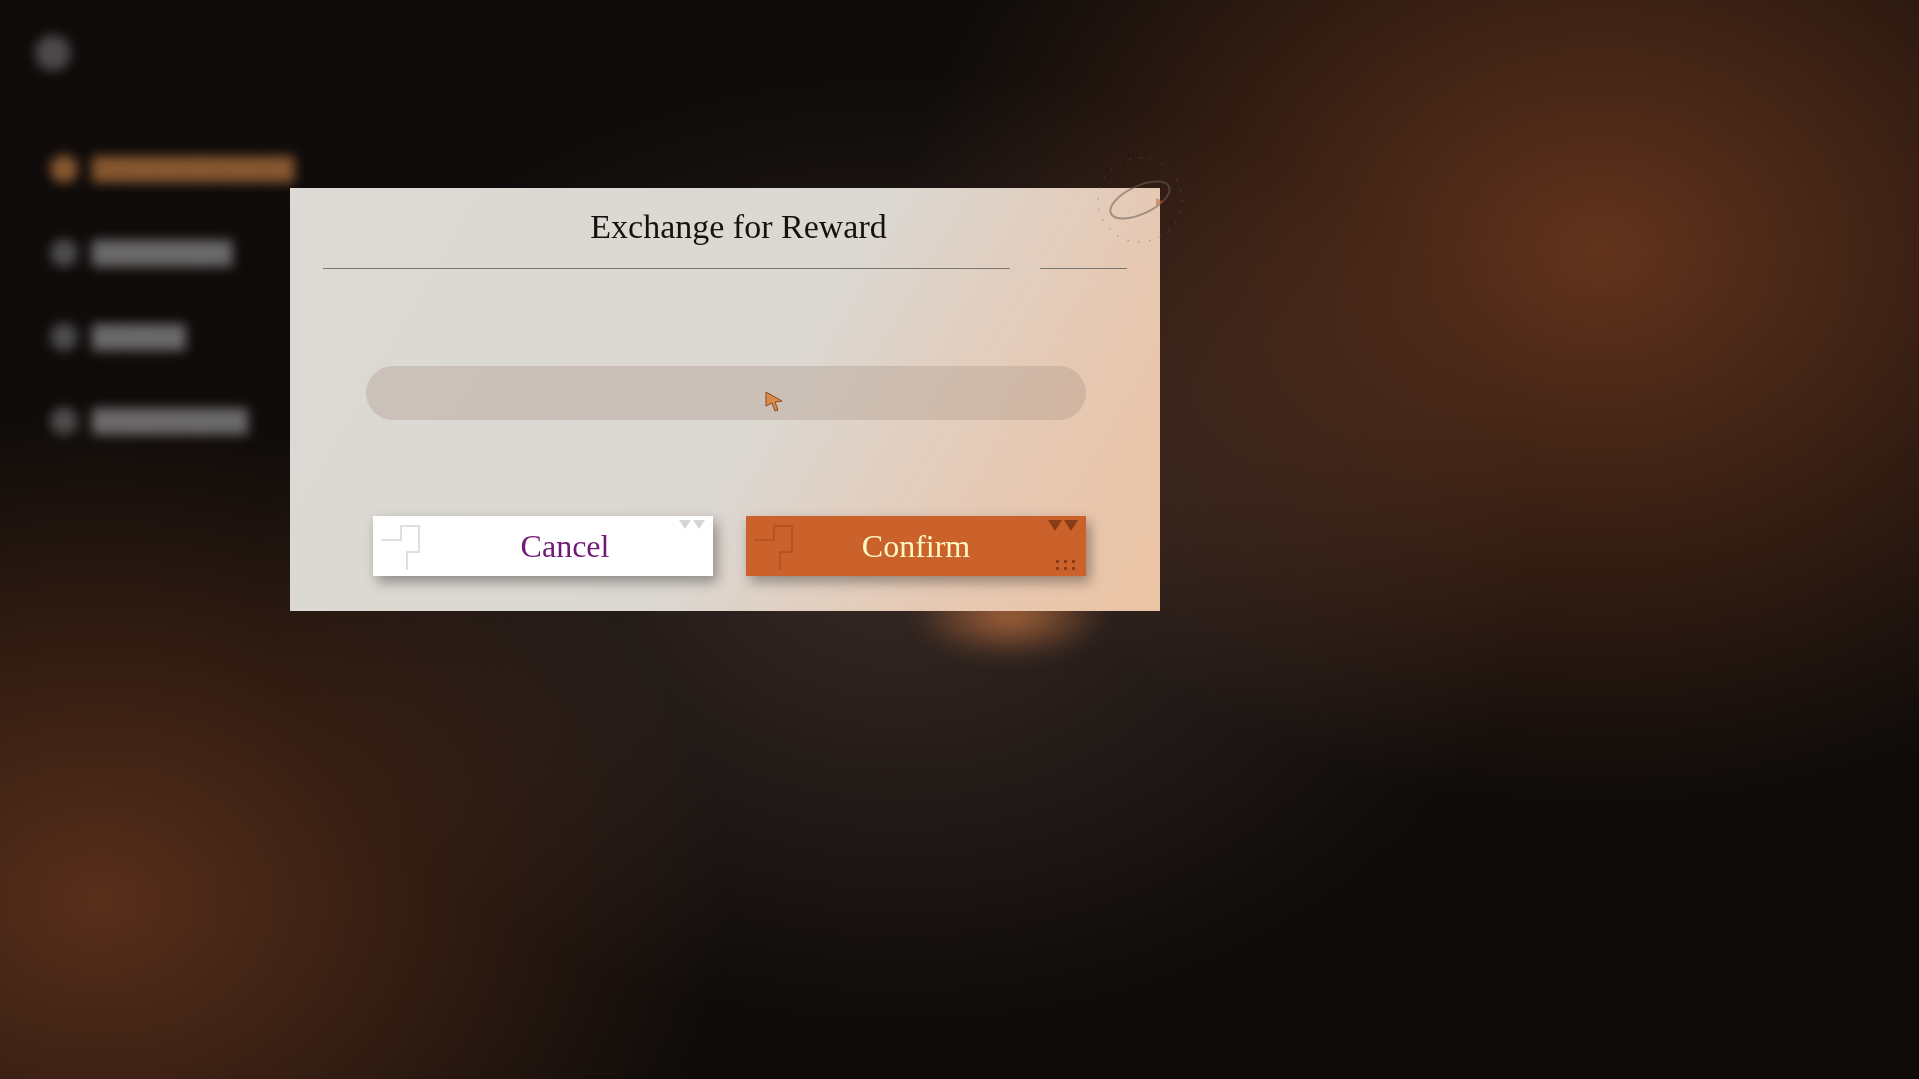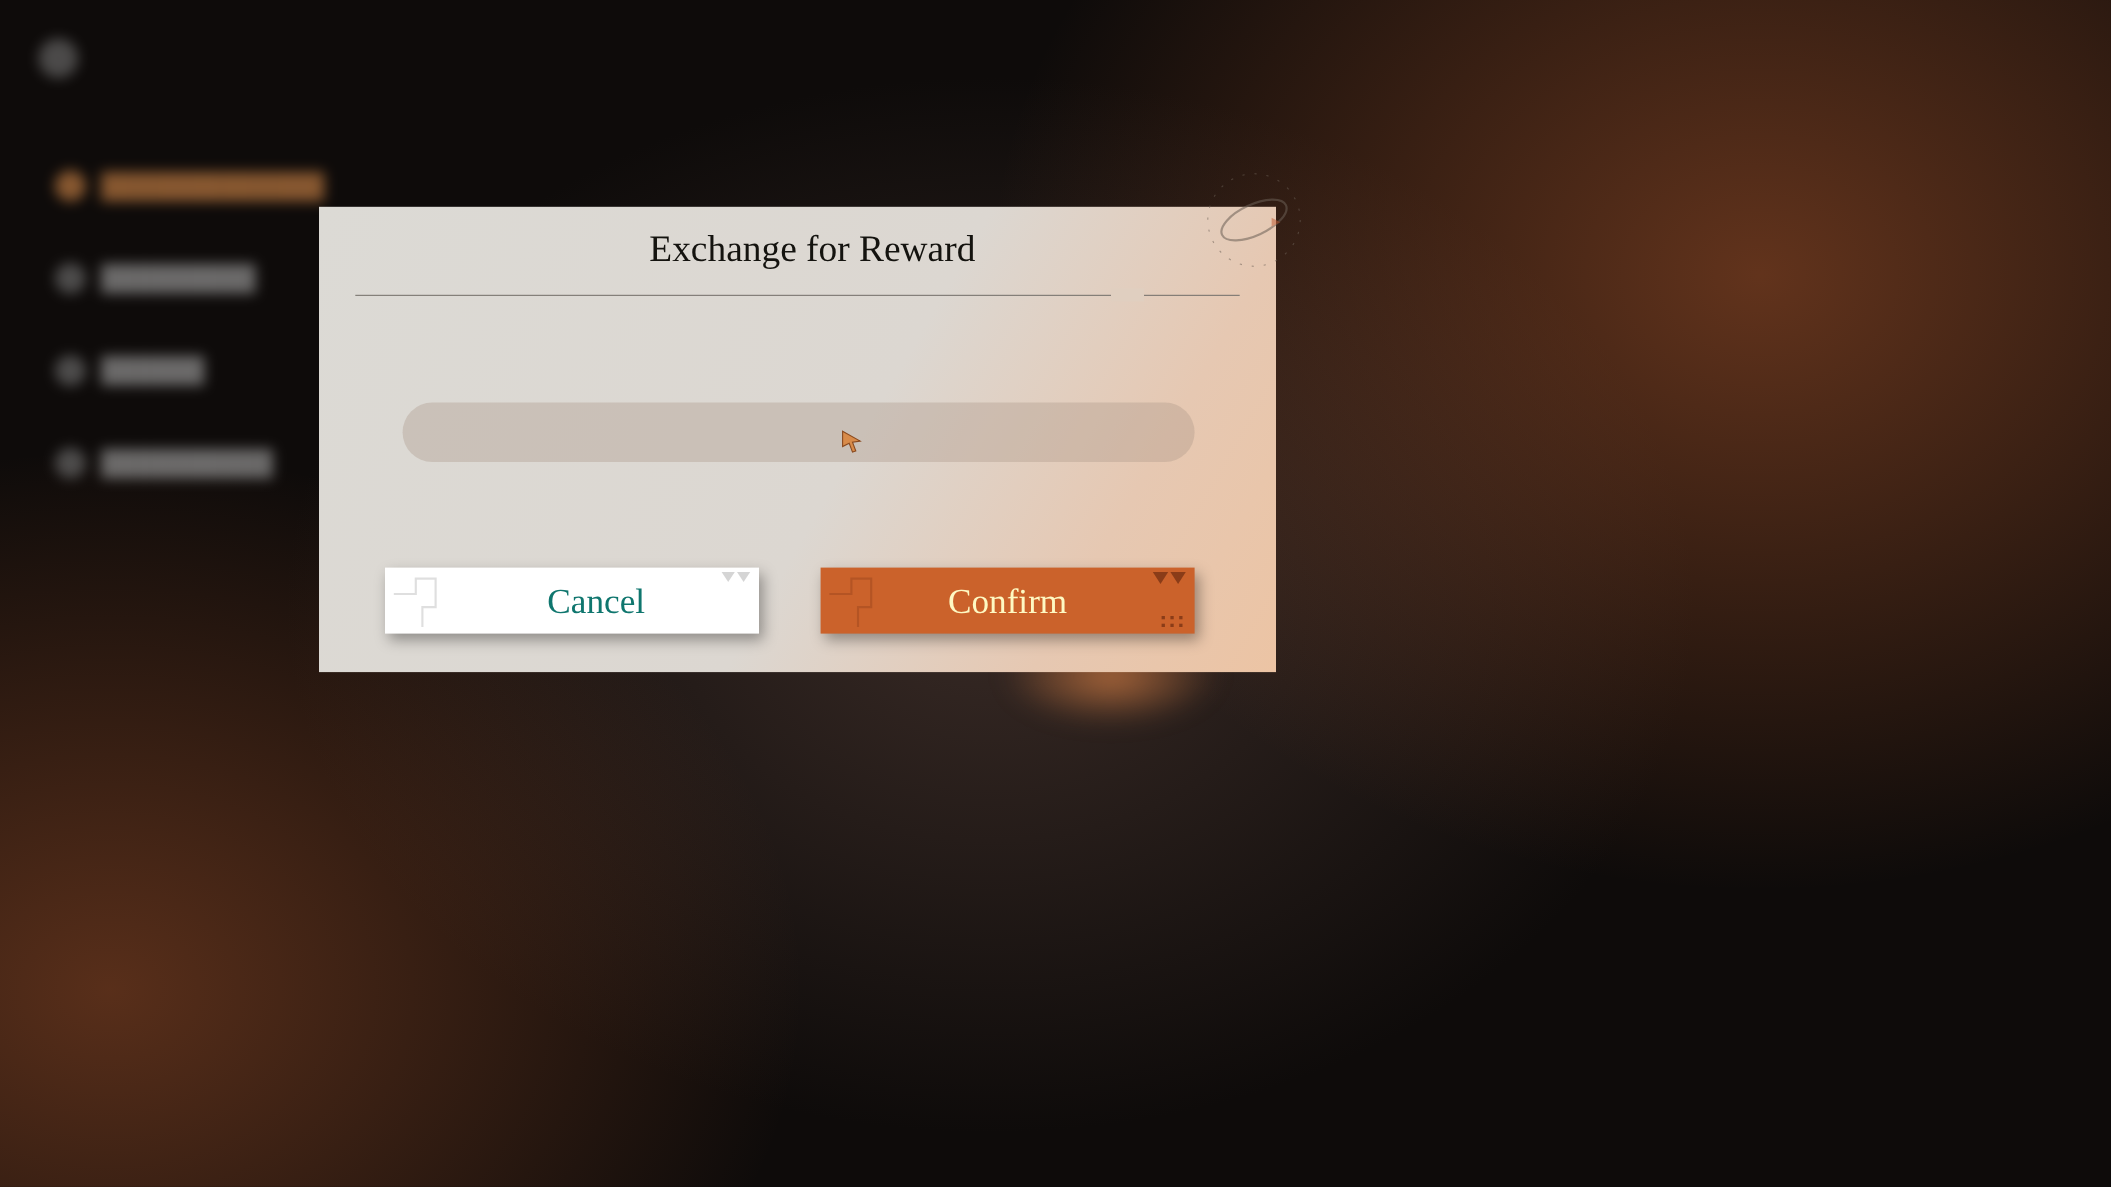--- a/index.html
+++ b/index.html
@@ -89,23 +89,23 @@
     width: 340px; height: 60px;
     font-family: Georgia, serif;
     font-size: 32px;
     display: flex; align-items: center; justify-content: center;
     box-shadow: 4px 6px 12px rgba(0,0,0,0.35);
     cursor: pointer;
     border: none;
   }
 
   .btn-cancel {
-    left: 60px;
+    left: 83px;
     background: #ffffff;
-    color: #0f766e;
+    color: #701a75;
     padding-left: 44px;
   }
   .btn-confirm {
     left: 456px;
     background: #cb622b;
     color: #fef9c3;
   }
 
   
   .tri-group-white {

